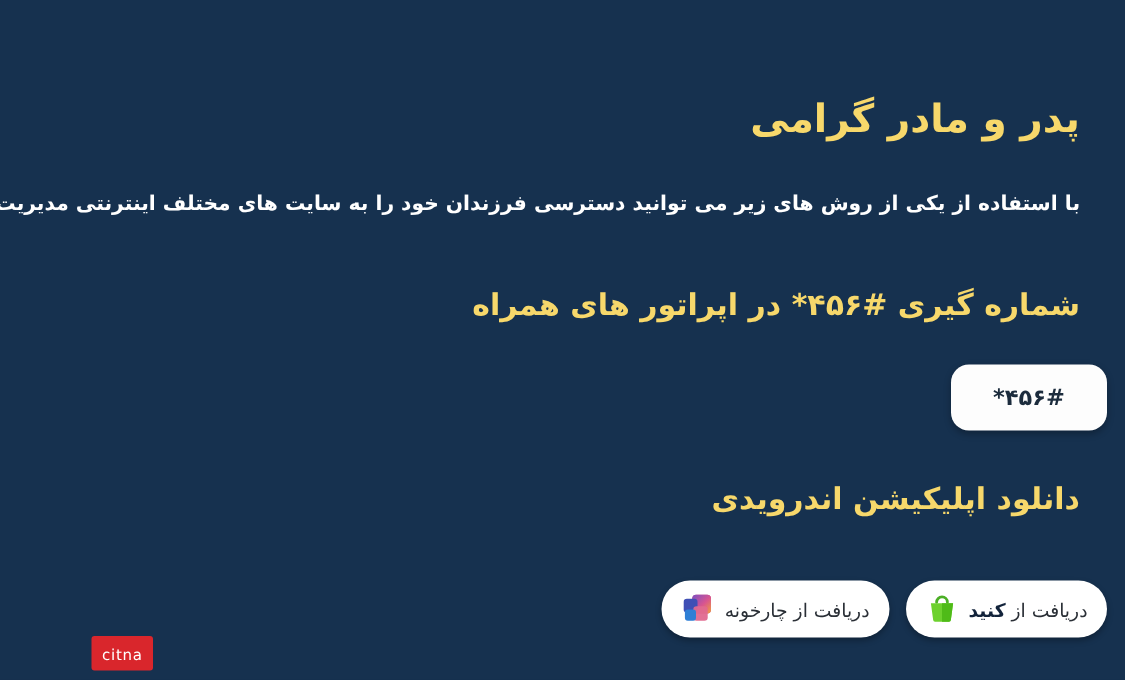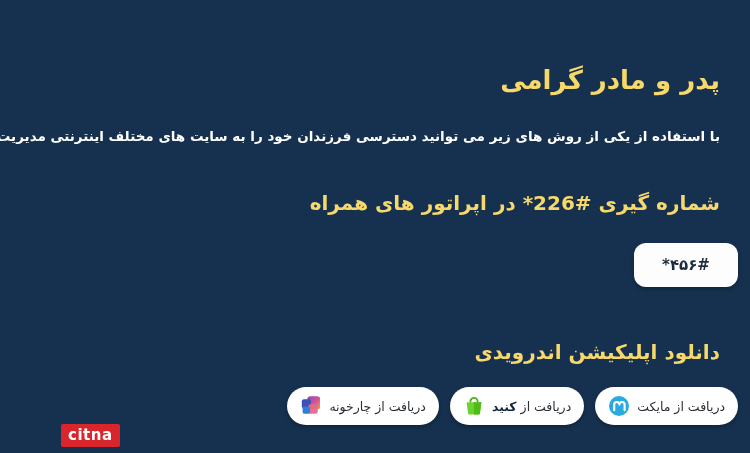--- a/index.html
+++ b/index.html
@@ -94,21 +94,20 @@
   
   .app-heading {
     position: absolute;
     top: 320px;
     right: 30px;
     color: #f7d86b;
     font-size: 20px;
     font-weight: bold;
     white-space: nowrap;
     text-align: right;
-    margin-top: 20px;
   }
 
   
   .store-row {
     position: absolute;
     top: 369px;
     right: 12px;
     display: flex;
     flex-direction: row;
     gap: 11px;
@@ -155,57 +154,48 @@
     position: absolute;
     left: 7px;
     bottom: 6px;
     background: #d9262c;
     padding: 3px 7px 4px 7px;
     border-radius: 2px;
     line-height: 1;
   }
   .watermark .wm-text {
     color: #ffffff;
-    font-size: 15px;
-    font-weight: bold;
+    font-size: 10px;
+    font-weight: normal;
     letter-spacing: 0.5px;
     direction: ltr;
     font-family: "DejaVu Sans", "Liberation Sans", sans-serif;
     display: inline-block;
   }
 </style>
 </head>
 <body>
 
 <div class="banner">
 
   <div class="headline">پدر و مادر گرامی</div>
 
   <div class="subtitle">با استفاده از یکی از روش های زیر می توانید دسترسی فرزندان خود را به سایت های مختلف اینترنتی مدیریت کنید</div>
 
-  <div class="dial-heading">شماره گیری #226* در اپراتور های همراه</div>
+  <div class="dial-heading">شماره گیری #۴۵۶* در اپراتور های همراه</div>
 
   <div class="code-pill">
     <span class="code-text">*۴۵۶#</span>
   </div>
 
   <div class="app-heading">دانلود اپلیکیشن اندرویدی</div>
 
   <div class="store-row">
 
 
-    <div class="store-btn">
-      <span class="btn-label">دریافت از مایکت</span>
-      <span class="store-icon">
-        <svg width="22" height="22" viewBox="0 0 22 22">
-          <circle cx="11" cy="11" r="10" fill="#29abe2"></circle>
-          <path d="M6.2 15.2 V9.6 a2.6 2.6 0 0 1 5.2 0 a2.6 2.6 0 0 1 5.2 0 V15.2" fill="none" stroke="#ffffff" stroke-width="2.1" stroke-linecap="round" stroke-linejoin="round"></path>
-        </svg>
-      </span>
-    </div>
 
     <div class="store-btn">
       <span class="btn-label"><span>دریافت از </span><b>کنید</b></span>
       <span class="store-icon">
         <svg width="22" height="22" viewBox="0 0 22 22">
           <path d="M7.4 6.5 a3.6 3.6 0 0 1 7.2 0" fill="none" stroke="#4caf26" stroke-width="1.9" stroke-linecap="round"></path>
           <path d="M3.6 7.2 h14.8 l-1.5 11.2 a1.3 1.3 0 0 1 -1.3 1.1 H6.4 a1.3 1.3 0 0 1 -1.3 -1.1 z" fill="#6dd12e"></path>
           <path d="M11 7.2 h7.4 l-1.5 11.2 a1.3 1.3 0 0 1 -1.3 1.1 H11 z" fill="#4fbb18"></path>
         </svg>
       </span>

